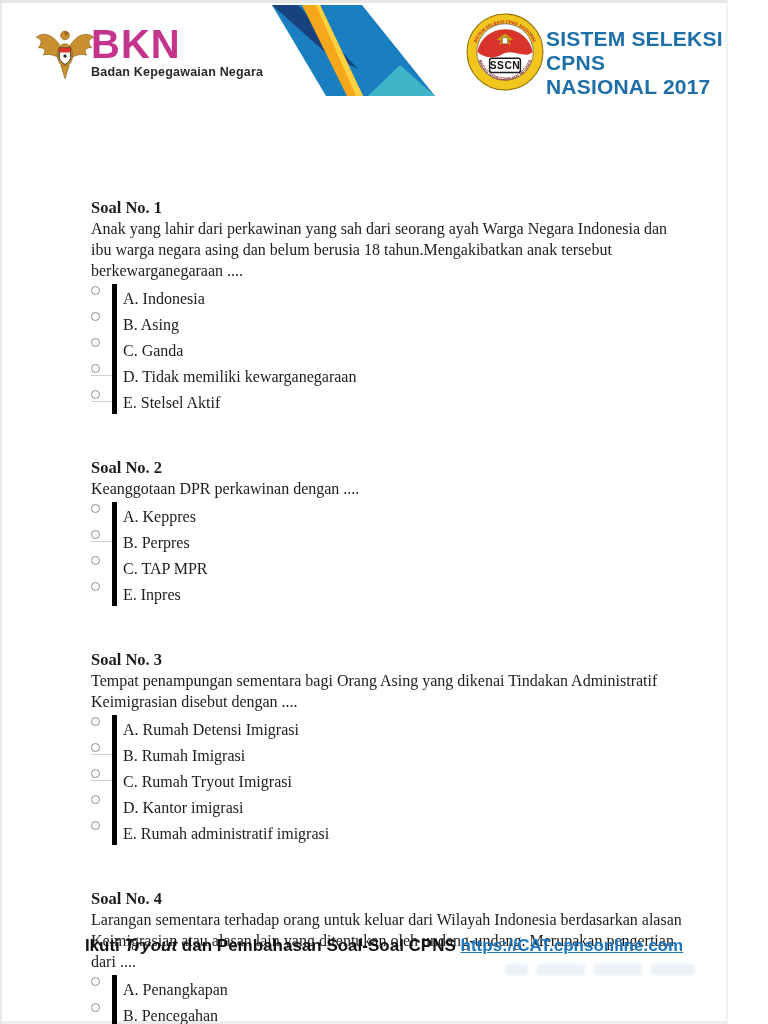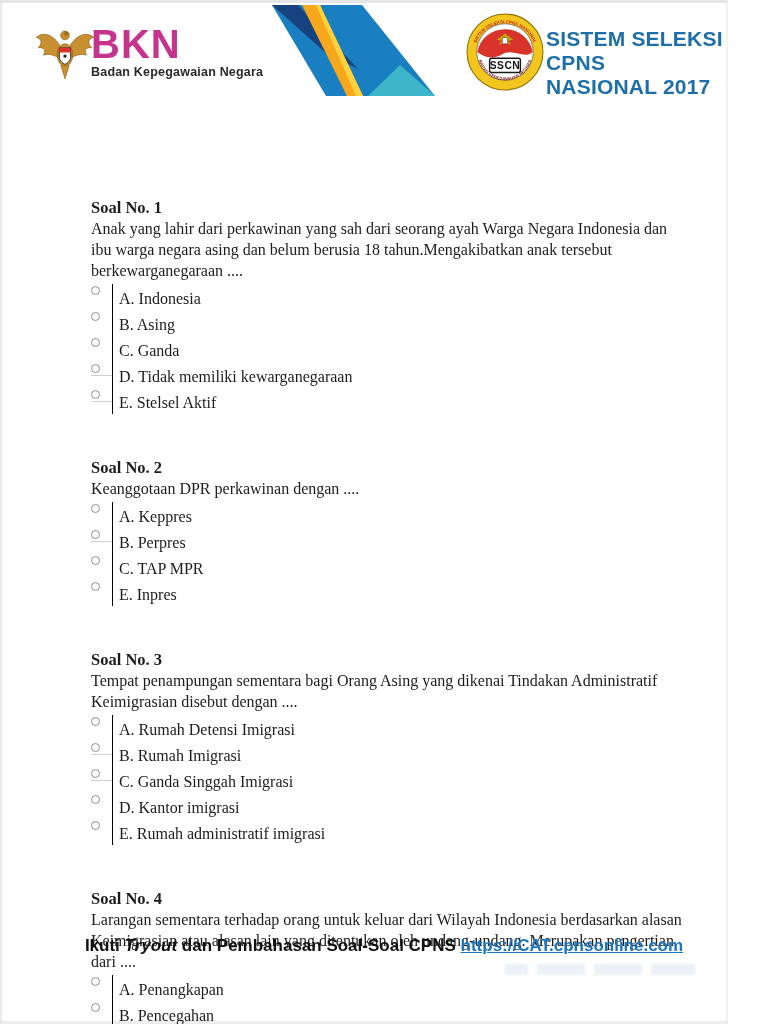--- a/index.html
+++ b/index.html
@@ -29,21 +29,21 @@
   
   .content{position:absolute;left:91px;top:154px;width:600px;}
   .question{margin-bottom:25px;}
   .q-num{font-weight:bold;font-size:16.5px;line-height:20px;margin-top:44px;}
   .q-text{font-size:16px;line-height:21px;margin-bottom:3px;}
   .opt{display:flex;align-items:flex-start;height:26px;}
   .radio-cell{width:21px;height:14px;flex:0 0 21px;padding-top:2px;box-sizing:border-box;}
   .opt.ul .radio-cell{border-bottom:1px solid #cfcfcf;}
   .radio{display:block;width:9px;height:9px;border:1.4px solid #8f8f8f;border-radius:50%;
          background:#fdfdfd;box-sizing:border-box;}
-  .opt-label{border-left:1px solid #000000;padding:5px 0 0 6px;font-size:16px;line-height:20px;height:26px;box-sizing:border-box;}
+  .opt-label{border-left:5px solid #000000;padding:5px 0 0 6px;font-size:16px;line-height:20px;height:26px;box-sizing:border-box;}
 
   
   .footer{position:absolute;left:0;top:936px;width:768px;text-align:center;
           font-family:"Liberation Sans",sans-serif;font-weight:bold;font-size:17px;color:#111;}
   .footer .it{font-style:italic;}
   .footer a{color:#1b76bd;text-decoration:underline;}
   .ghost{position:absolute;left:505px;top:964px;width:190px;height:11px;border-radius:2px;
          background:linear-gradient(90deg,#a8c4da 0 12%,transparent 12% 17%,#a8c4da 17% 42%,
                     transparent 42% 47%,#a8c4da 47% 72%,transparent 72% 77%,#a8c4da 77% 100%);
          opacity:.22;filter:blur(1.3px);}
@@ -197,21 +197,21 @@
       <div class="opt ul">
         <span class="radio-cell">
             <span class="radio"></span>
           </span>
         <span class="opt-label">B. Rumah Imigrasi</span>
       </div>
       <div class="opt ul">
         <span class="radio-cell">
             <span class="radio"></span>
           </span>
-        <span class="opt-label">C. Ganda Singgah Imigrasi</span>
+        <span class="opt-label">C. Rumah Tryout Imigrasi</span>
       </div>
       <div class="opt">
         <span class="radio-cell">
             <span class="radio"></span>
           </span>
         <span class="opt-label">D. Kantor imigrasi</span>
       </div>
       <div class="opt">
         <span class="radio-cell">
             <span class="radio"></span>

